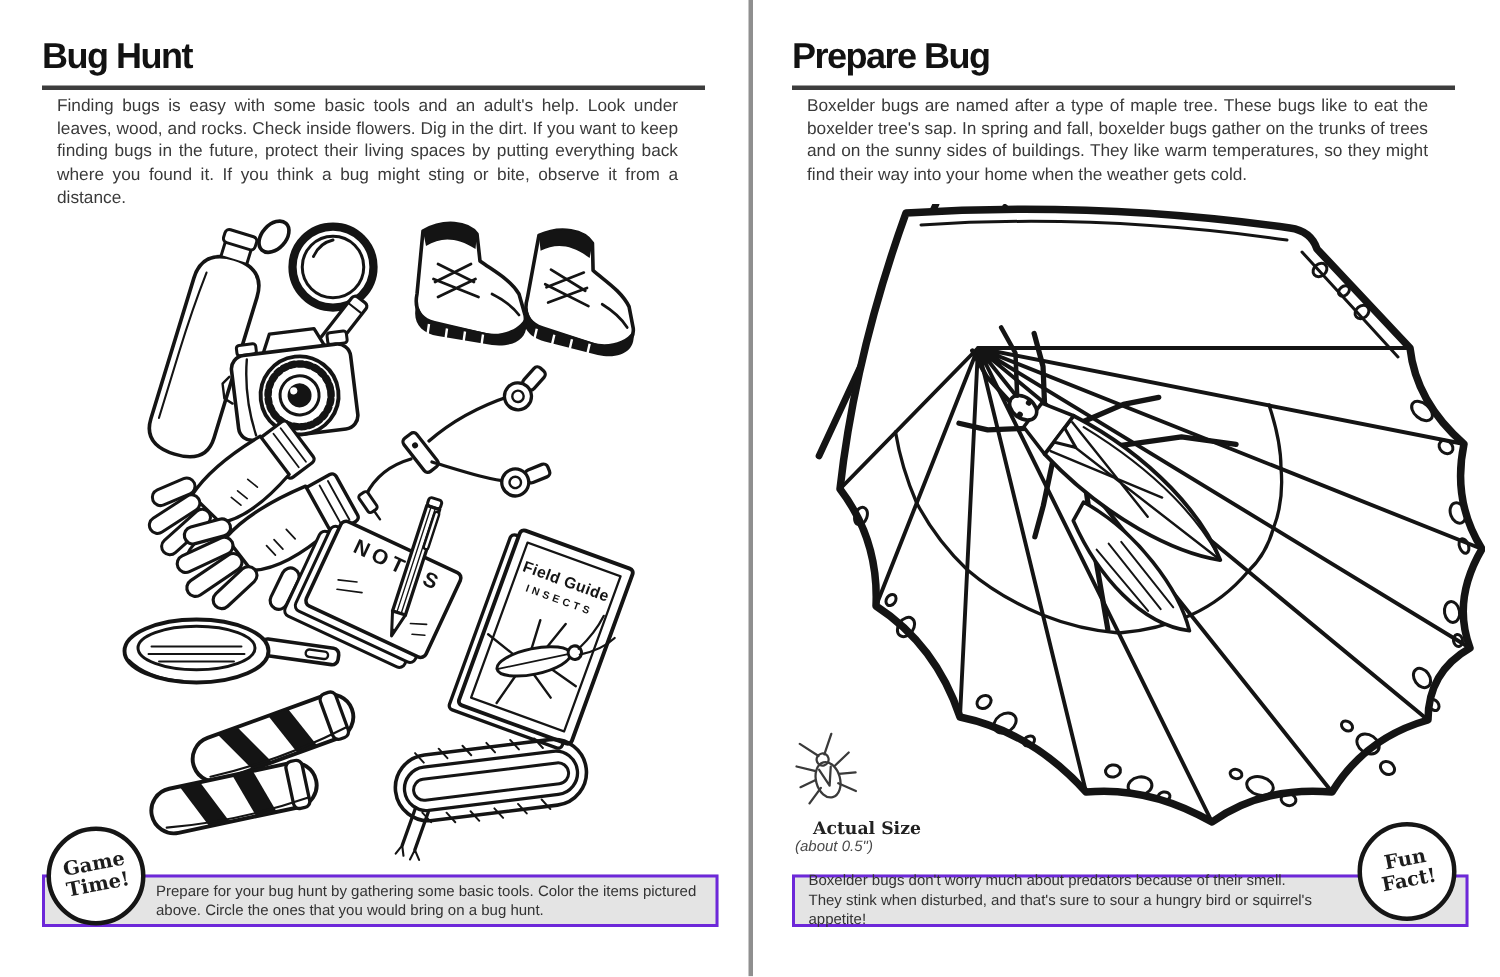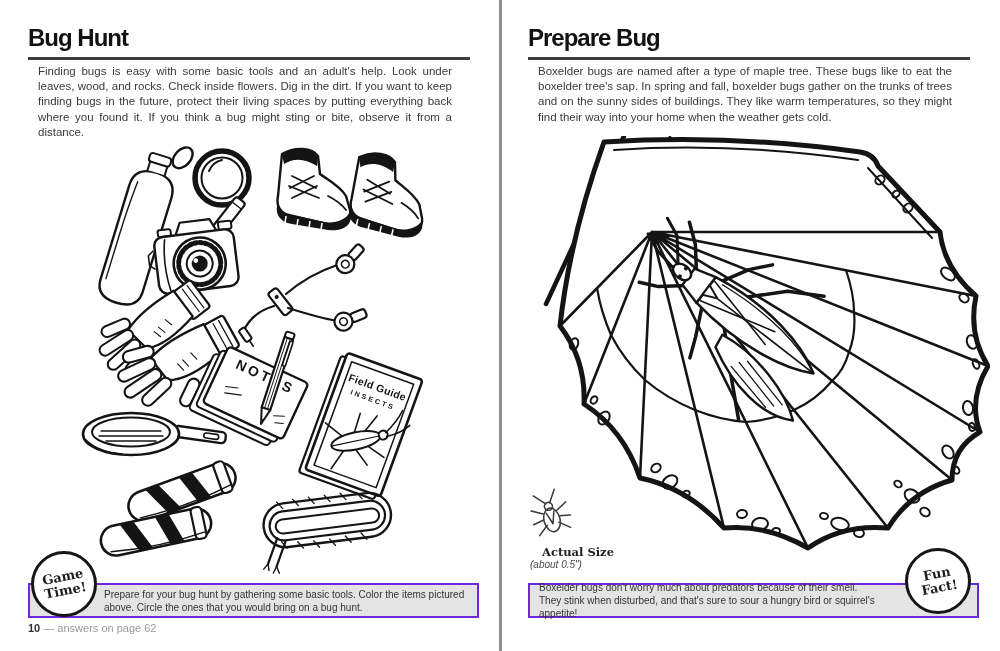--- a/index.html
+++ b/index.html
@@ -206,24 +206,20 @@
 
     <div class="badge game">
       <div class="badge-text">
         <div>Game</div>
         <div>Time!</div>
       </div>
     </div>
     <div class="instruction-box gametime">
       <p>Prepare for your bug hunt by gathering some basic tools. Color the items pictured above. Circle the ones that you would bring on a bug hunt.</p>
     </div>
-    <div class="footer">
-      <span class="pagenum">10</span>
-      <span class="note">— answers on page 62</span>
-    </div>
   </div>
 
   <div class="page right">
     <h1 class="page-title">Prepare Bug</h1>
     <div class="title-rule"></div>
     <p class="intro">Boxelder bugs are named after a type of maple tree. These bugs like to eat the boxelder tree's sap. In spring and fall, boxelder bugs gather on the trunks of trees and on the sunny sides of buildings. They like warm temperatures, so they might find their way into your home when the weather gets cold.</p>
 
     <svg class="illustration" style="top:136px" width="462" height="424" viewBox="0 0 462 424">
 
       <g>

